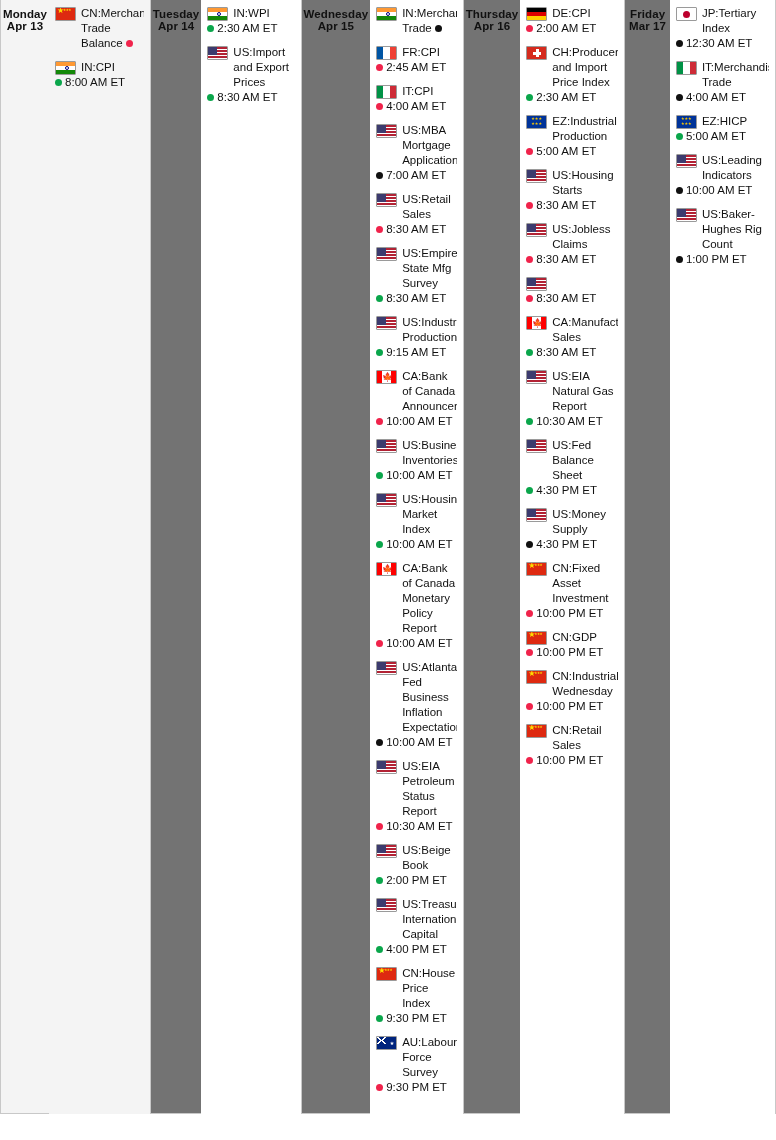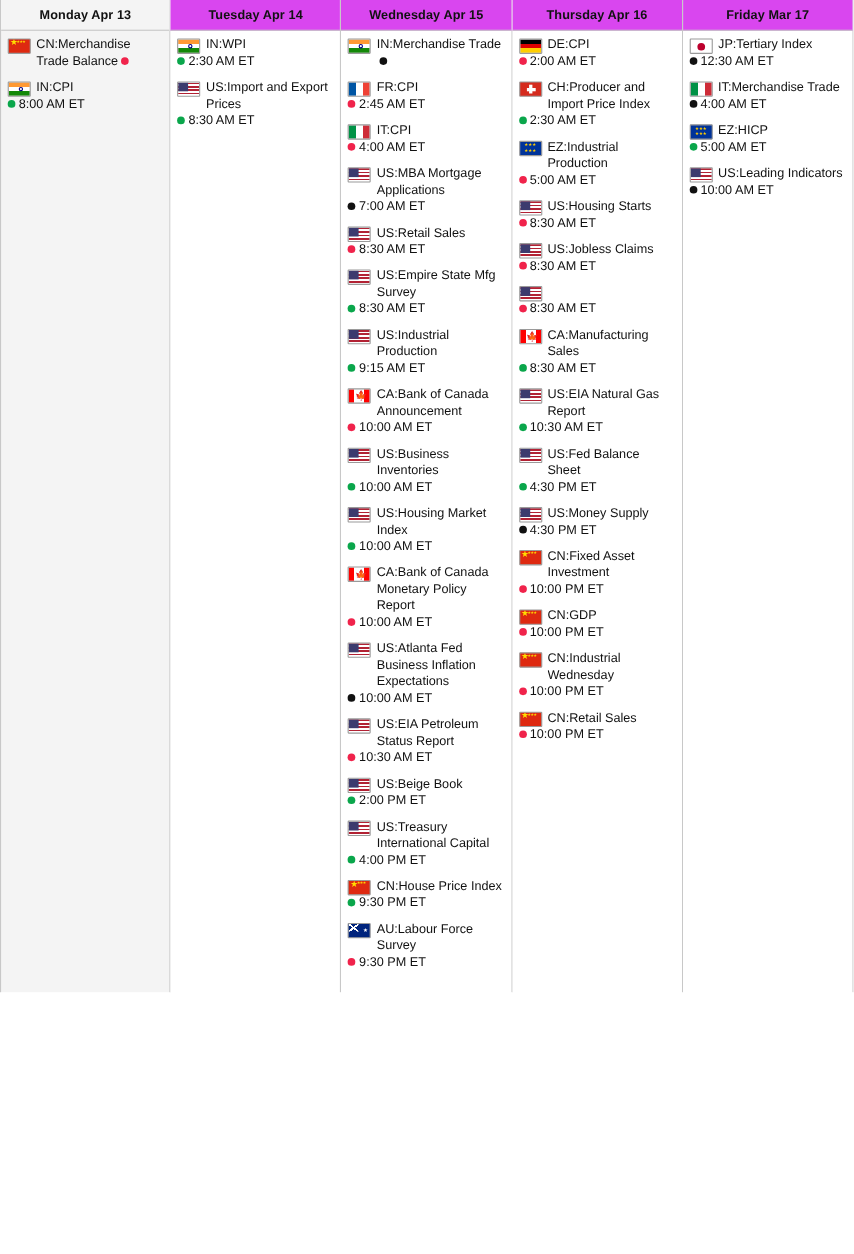--- a/index.html
+++ b/index.html
@@ -18,36 +18,36 @@
     width: 776px;
     box-sizing: border-box;
     align-items: stretch;
   }
   .day-col {
     width: 173px;
     box-sizing: border-box;
     border-right: 1px solid #c8c8c8;
     background: #ffffff;
     display: flex;
-    flex-direction: column;
+    flex-direction: row;
   }
   .day-col:first-child {
     border-left: 1px solid #c8c8c8;
     background: #f4f4f4;
   }
   .day-col.shaded {
     background: #f4f4f4;
   }
   .day-header {
     text-align: center;
     font-weight: bold;
     font-size: 11.5px;
     padding: 8px 2px 7px 2px;
     border-bottom: 1px solid #c8c8c8;
-    background: #d946ef;
+    background: #737373;
     letter-spacing: 0.1px;
   }
   .day-col.shaded .day-header {
     background: #f4f4f4;
   }
   .events {
     padding: 6px 6px 10px 6px;
     flex: 1 1 auto;
   }
   .event {
@@ -448,15 +448,20 @@
         <div class="event">
           <span class="flag flag-eu"></span>
           <span class="event-text"><span>EZ:HICP</span></span>
           <span class="time-line"><span class="dot dot-green"></span><span>5:00 AM ET</span></span>
         </div>
         <div class="event">
           <span class="flag flag-us"></span>
           <span class="event-text"><span>US:Leading Indicators</span></span>
           <span class="time-line"><span class="dot dot-black"></span><span>10:00 AM ET</span></span>
         </div>
+        <div class="event">
+          <span class="flag flag-us"></span>
+          <span class="event-text"><span>US:Baker-Hughes Rig Count</span></span>
+          <span class="time-line"><span class="dot dot-black"></span><span>1:00 PM ET</span></span>
+        </div>
       </div>
     </div>
   </div>
 
 </body></html>

